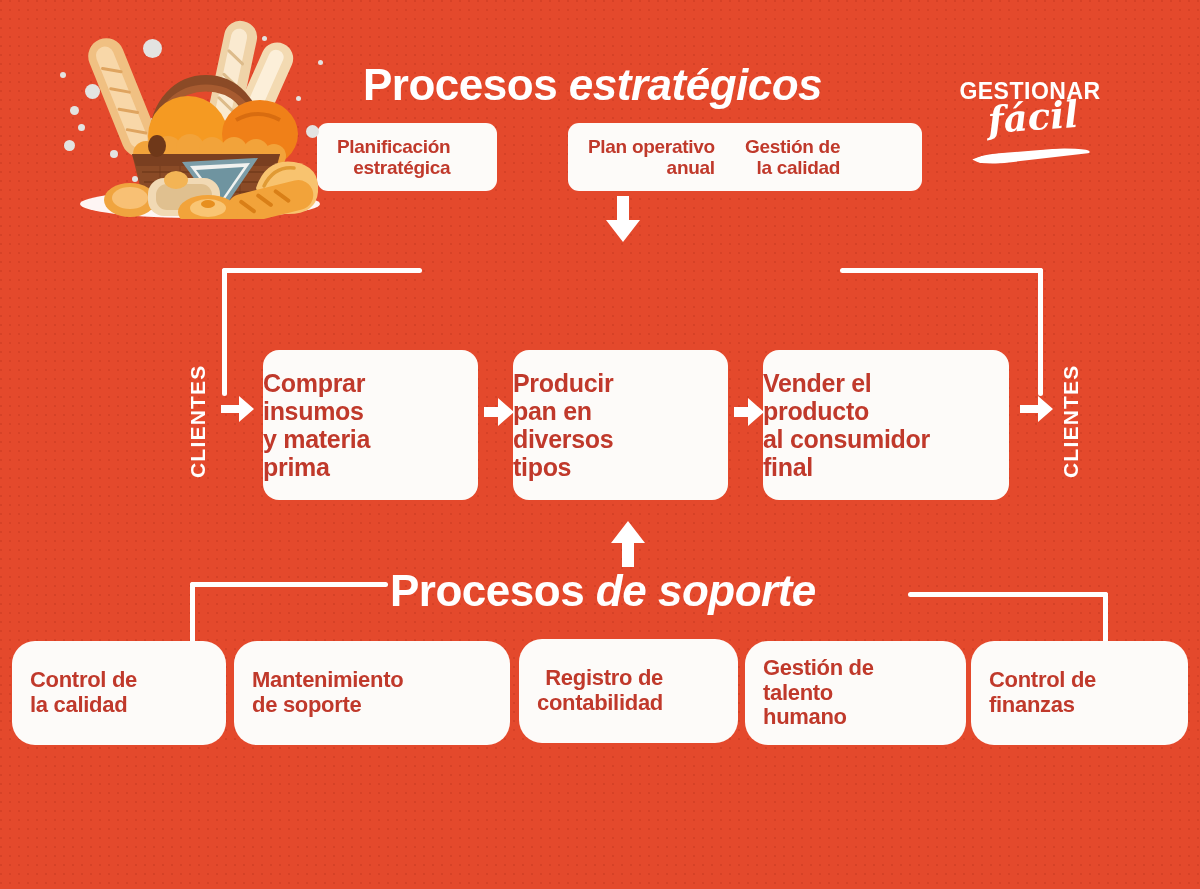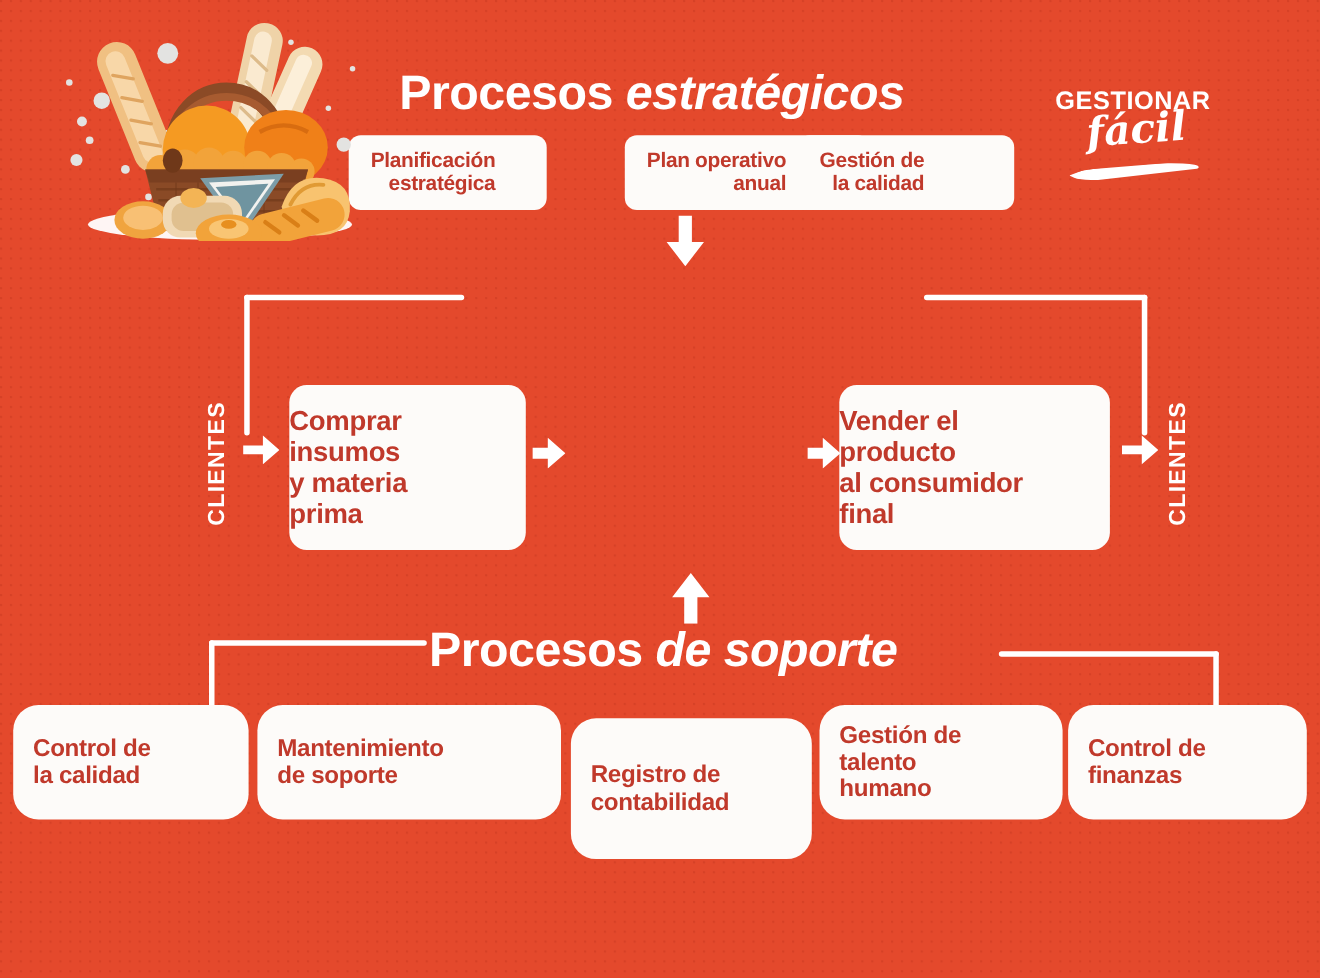--- a/index.html
+++ b/index.html
@@ -298,20 +298,26 @@
 y materia
 prima</span>
   </div>
 
   <div class="arrow" style="left:484px;top:398px;">
     <svg width="30" height="28" viewBox="0 0 30 28">
       <path d="M0 9 h14 V0 L30 14 L14 28 v-9 H0 z" fill="#FFFFFF"></path>
     </svg>
   </div>
 
+  <div class="card key" style="left:513px;top:350px;width:215px;height:150px;">
+    <span class="card-text">Producir
+pan en
+diversos
+tipos</span>
+  </div>
 
   <div class="arrow" style="left:734px;top:398px;">
     <svg width="30" height="28" viewBox="0 0 30 28">
       <path d="M0 9 h14 V0 L30 14 L14 28 v-9 H0 z" fill="#FFFFFF"></path>
     </svg>
   </div>
 
   <div class="card key" style="left:763px;top:350px;width:246px;height:150px;">
     <span class="card-text">Vender el
 producto
@@ -335,21 +341,21 @@
   </div>
 
   <div class="card support" style="left:12px;top:641px;width:214px;height:104px;">
     <span class="card-text">Control de
 la calidad</span>
   </div>
   <div class="card support" style="left:234px;top:641px;width:276px;height:104px;">
     <span class="card-text">Mantenimiento
 de soporte</span>
   </div>
-  <div class="card support" style="left:519px;top:653px;width:219px;height:128px;">
+  <div class="card support" style="left:519px;top:639px;width:219px;height:104px;text-align:right;">
     <span class="card-text">Registro de
 contabilidad</span>
   </div>
   <div class="card support" style="left:745px;top:641px;width:221px;height:104px;">
     <span class="card-text">Gestión de
 talento
 humano</span>
   </div>
   <div class="card support" style="left:971px;top:641px;width:217px;height:104px;">
     <span class="card-text">Control de

